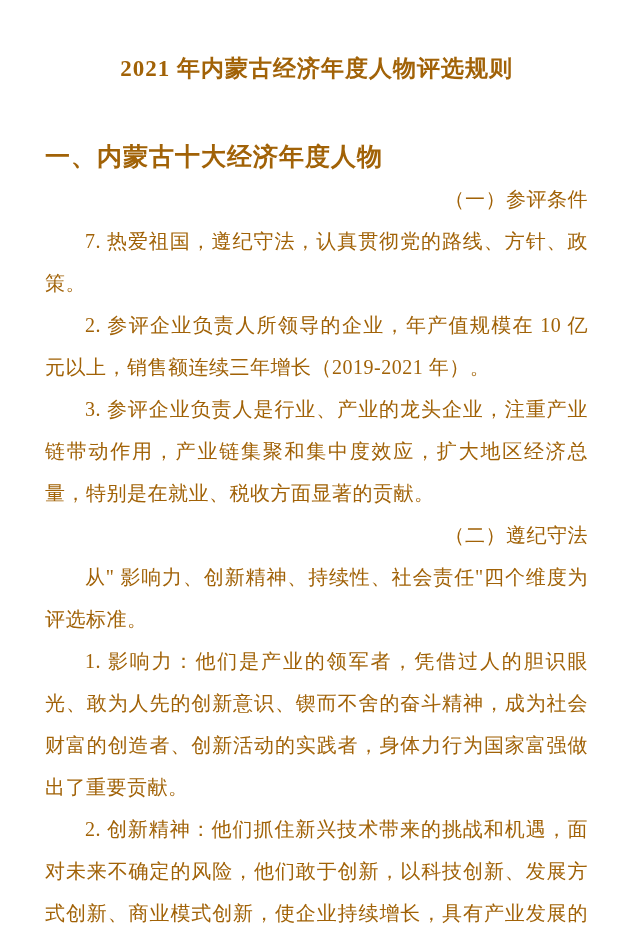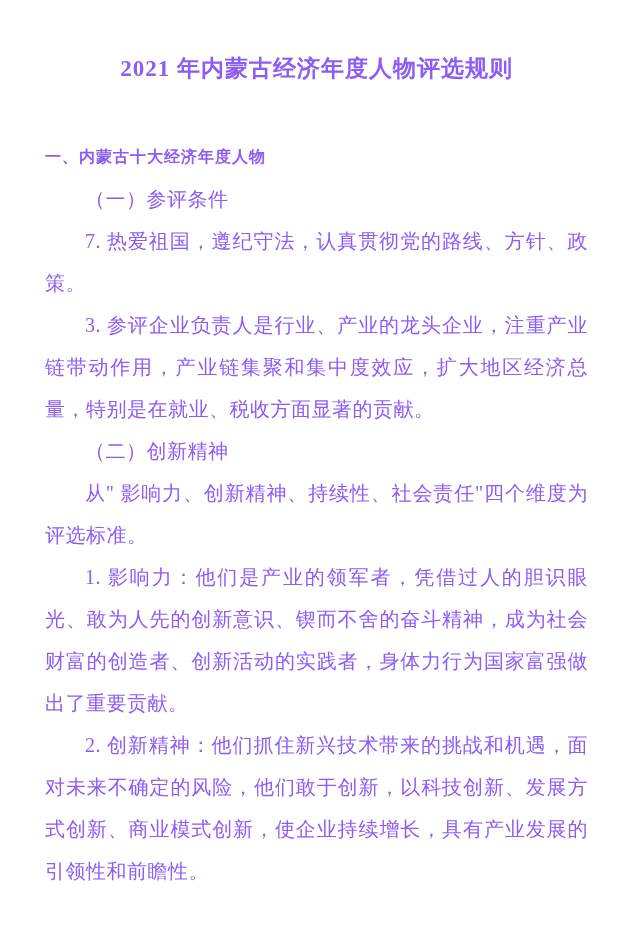--- a/index.html
+++ b/index.html
@@ -11,71 +11,72 @@
     width: 633px;
     height: 931px;
     overflow: hidden;
   }
   .page {
     box-sizing: border-box;
     width: 633px;
     height: 931px;
     padding: 48px 45px 0 45px;
     background: #ffffff;
-    color: #8b5cf6;
+    color: #a16207;
     font-family: "Liberation Serif", "DejaVu Serif", serif;
   }
   .doc-title {
     margin: 6px 0 0 0;
     font-size: 23px;
     font-weight: bold;
     text-align: center;
     line-height: 30px;
     letter-spacing: 1px;
     white-space: nowrap;
   }
   .doc-heading {
     margin: 52px 0 0 0;
-    font-size: 16px;
+    font-size: 25px;
     font-weight: bold;
     line-height: 42px;
     letter-spacing: 1px;
     text-indent: 0;
   }
   .para {
     margin: 0;
     font-size: 20px;
     font-weight: normal;
     line-height: 42px;
     letter-spacing: 0.5px;
     text-indent: 2em;
     text-align: justify;
     text-justify: inter-ideograph;
   }
   .para.short {
-    text-align: left;
+    text-align: right;
   }
 </style>
 </head>
 <body>
 
 <div class="page">
   <h1 class="doc-title">2021 年内蒙古经济年度人物评选规则</h1>
 
   <h2 class="doc-heading">一、内蒙古十大经济年度人物</h2>
 
   <p class="para short">（一）参评条件</p>
 
   <p class="para">7. 热爱祖国，遵纪守法，认真贯彻党的路线、方针、政策。</p>
 
+  <p class="para">2. 参评企业负责人所领导的企业，年产值规模在 10 亿元以上，销售额连续三年增长（2019-2021 年）。</p>
 
   <p class="para">3. 参评企业负责人是行业、产业的龙头企业，注重产业链带动作用，产业链集聚和集中度效应，扩大地区经济总量，特别是在就业、税收方面显著的贡献。</p>
 
 
-  <p class="para short">（二）创新精神</p>
+  <p class="para short">（二）遵纪守法</p>
 
   <p class="para">从" 影响力、创新精神、持续性、社会责任"四个维度为评选标准。</p>
 
   <p class="para">1. 影响力：他们是产业的领军者，凭借过人的胆识眼光、敢为人先的创新意识、锲而不舍的奋斗精神，成为社会财富的创造者、创新活动的实践者，身体力行为国家富强做出了重要贡献。</p>
 
   <p class="para">2. 创新精神：他们抓住新兴技术带来的挑战和机遇，面对未来不确定的风险，他们敢于创新，以科技创新、发展方式创新、商业模式创新，使企业持续增长，具有产业发展的引领性和前瞻性。</p>
 
 </div>
 
 </body></html>

